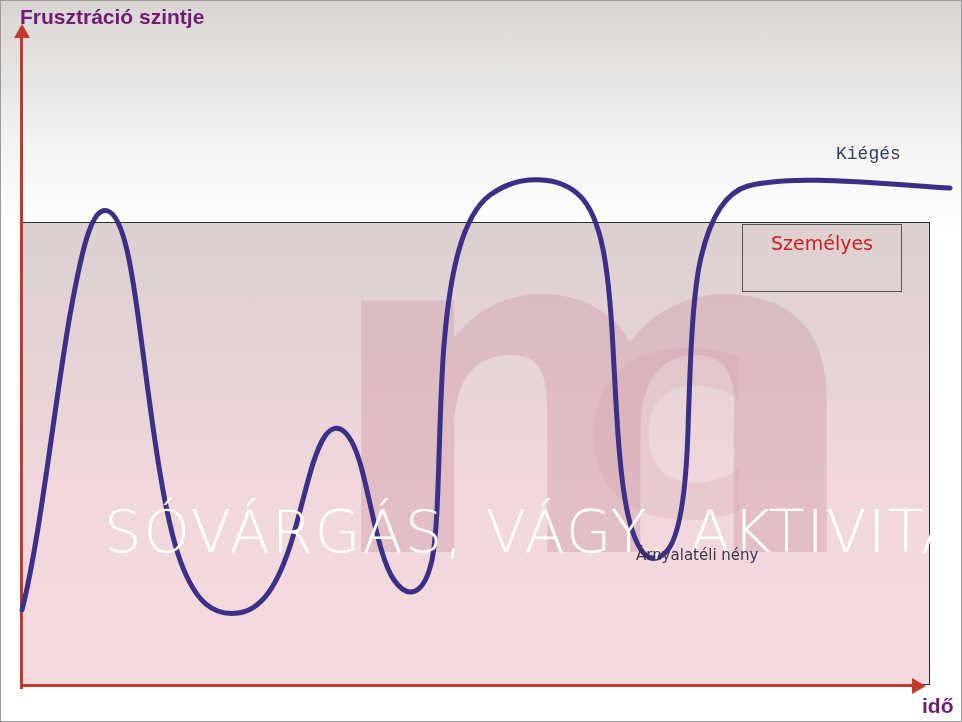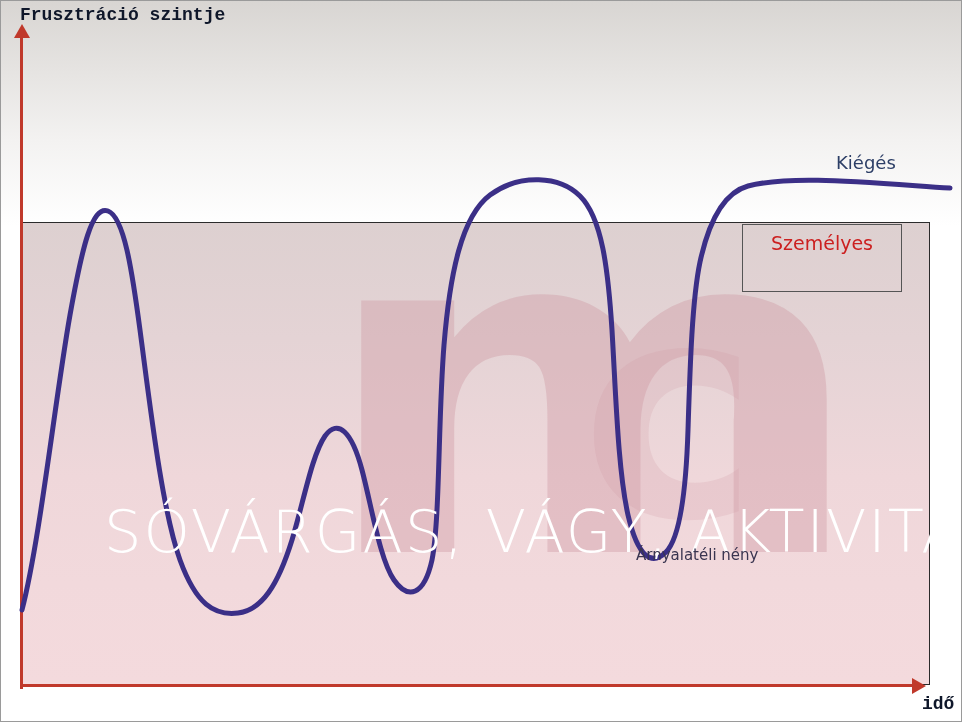--- a/index.html
+++ b/index.html
@@ -64,24 +64,24 @@
   .axis-x-head{
     position:absolute;left:912px;top:678px;
     width:0;height:0;
     border-top:8px solid transparent;
     border-bottom:8px solid transparent;
     border-left:14px solid #c0392b;
   }
 
   .axis-label{
     position:absolute;
-    font-family:Liberation Mono, monospace;
+    font-family:Liberation Sans, sans-serif;
     font-weight:bold;
-    font-size:18px;
-    color:#0f172a;
+    font-size:21px;
+    color:#701a75;
     white-space:nowrap;
   }
   .axis-label-y{left:20px;top:5px;}
   .axis-label-x{left:922px;top:694px;}
 
   
   .curve-layer{
     position:absolute;left:0;top:0;width:962px;height:722px;
     pointer-events:none;
   }
@@ -110,21 +110,21 @@
   .note{
     position:absolute;
     color:#2c3e66;
     font-family:"DejaVu Sans", sans-serif;
     font-size:18px;
     white-space:nowrap;
     user-select:none;
   }
   .note-rest     {left:28px; top:145px;}
   .note-eff      {left:390px;top:133px;}
-  .note-burn     {left:836px;top:152px;}
+  .note-burn     {left:836px;top:144px;font-family:Liberation Mono, monospace;}
   .note-daily    {left:218px;top:617px;}
   .note-shadow   {left:636px;top:546px;color:#3a3550;font-size:15px;}
 
   
   .threshold-box{
     position:absolute;
     left:742px;top:224px;width:160px;height:68px;
     border:1px solid #555;
     background:transparent;
     box-sizing:border-box;

